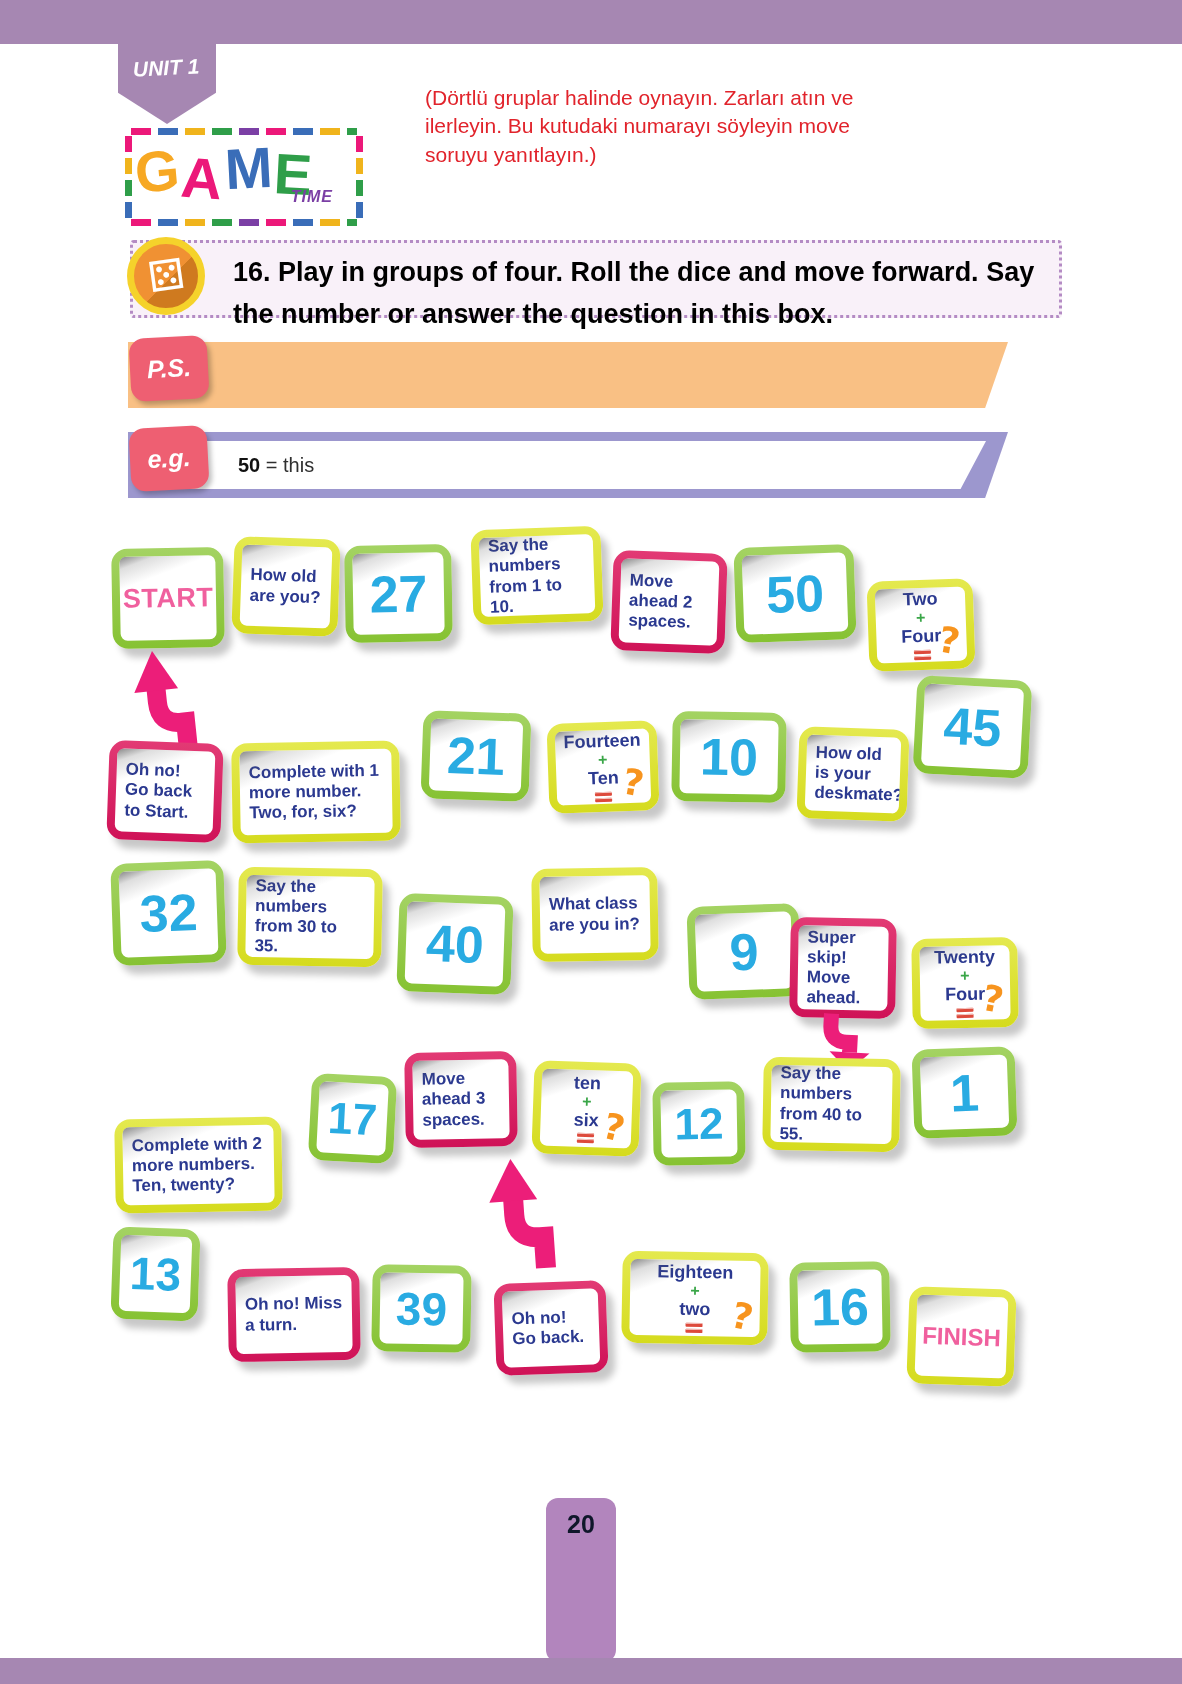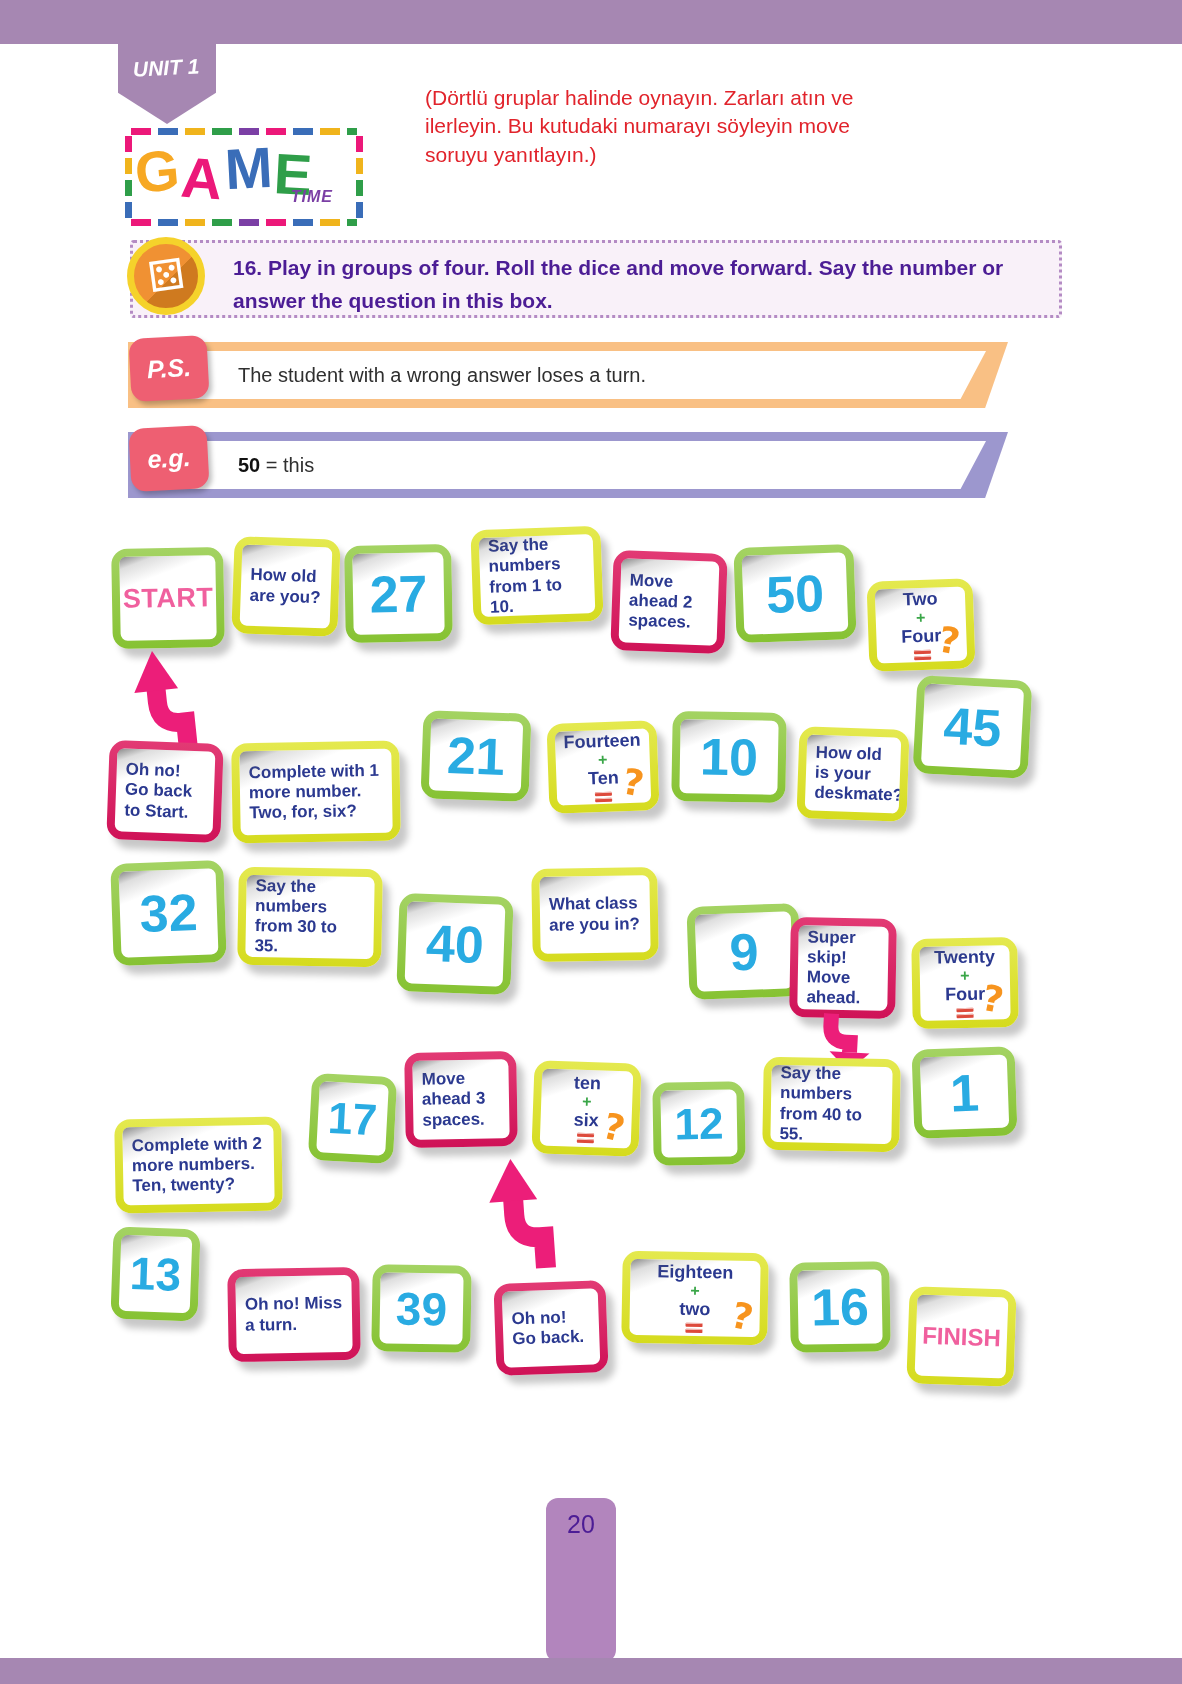--- a/index.html
+++ b/index.html
@@ -32,22 +32,22 @@
   .gl1{transform:rotate(4deg);margin-top:16px;margin-left:2px;}
   .gl2{transform:rotate(-3deg);margin-top:6px;margin-left:2px;}
   .gl3{transform:rotate(3deg);margin-top:12px;margin-left:2px;}
   .time-label{position:absolute;right:30px;bottom:20px;color:#7b3fa5;font-weight:bold;font-size:16px;letter-spacing:1px;font-style:italic;}
 
   .note-tr{position:absolute;left:425px;top:84px;width:460px;color:#e1232b;font-size:21px;line-height:1.35;}
 
   
   .activity-box{position:absolute;left:130px;top:240px;width:932px;height:78px;background:#f9f1f9;
         border:3px dotted #b48bc4;border-radius:4px;box-sizing:border-box;}
-  .activity-text{position:absolute;left:100px;top:9px;width:810px;color:#4c1d95;font-weight:bold;
-        font-size:21px;line-height:1.55;}
+  .activity-text{position:absolute;left:100px;top:9px;width:810px;color:#000000;font-weight:bold;
+        font-size:27px;line-height:1.55;}
   .dice-badge{position:absolute;left:-6px;top:-6px;width:78px;height:78px;border-radius:50%;
         background:linear-gradient(135deg,#f09133 55%,#cf7a1f 55%);border:7px solid #f5d22b;
         box-sizing:border-box;display:flex;align-items:center;justify-content:center;}
   .dice-badge span{color:#fff;font-size:42px;transform:rotate(-8deg);font-family:"DejaVu Sans",sans-serif;line-height:1;}
 
   
   .frame-note{position:absolute;left:128px;width:880px;height:66px;}
   .frame-note .frame{position:absolute;inset:0;clip-path:polygon(0 0,100% 0,97.4% 100%,0 100%);}
   .frame-note .inner{position:absolute;left:10px;right:22px;top:9px;bottom:9px;background:#fff;
         clip-path:polygon(0 0,100% 0,97% 100%,0 100%);display:flex;align-items:center;}
@@ -81,21 +81,21 @@
   .eqbar i{display:block;width:17px;height:4px;background:#dd4a3c;border-radius:1px;
         box-shadow:inset 0 1px 0 rgba(255,255,255,.7);}
   .qmark{position:absolute;right:7px;bottom:2px;color:#f7941e;font-weight:bold;font-size:36px;
         transform:rotate(12deg);font-family:"DejaVu Sans",sans-serif;line-height:1;}
 
   .arrow{position:absolute;}
 
   
   .page-tab{position:absolute;left:546px;top:1498px;width:70px;height:164px;background:#b285bd;
         border-radius:12px;display:flex;justify-content:center;}
-  .page-tab span{color:#4c1d95;font-weight:normal;font-size:25px;margin-top:12px;}
+  .page-tab span{color:#0f172a;font-weight:bold;font-size:25px;margin-top:12px;}
 </style>
 </head>
 <body>
 
 <div class="page">
 
   <div class="topbar"></div>
 
   <div class="unit-tab">
     <span>UNIT 1</span>
@@ -119,23 +119,20 @@
 
   <div class="activity-box">
     <div class="dice-badge">
       <span>⚄</span>
     </div>
     <div class="activity-text">16. Play in groups of four. Roll the dice and move forward. Say the number or answer the question in this box.</div>
   </div>
 
   <div class="frame-note ps-box">
     <div class="frame"></div>
-    <div class="inner">
-      <span class="note-text">The student with a wrong answer loses a turn.</span>
-    </div>
     <div class="note-tab">
         <span>P.S.</span>
       </div>
   </div>
 
   <div class="frame-note eg-box">
     <div class="frame"></div>
     <div class="inner">
       <span class="note-text eg-text"><b>50</b><span> = this</span></span>
     </div>

